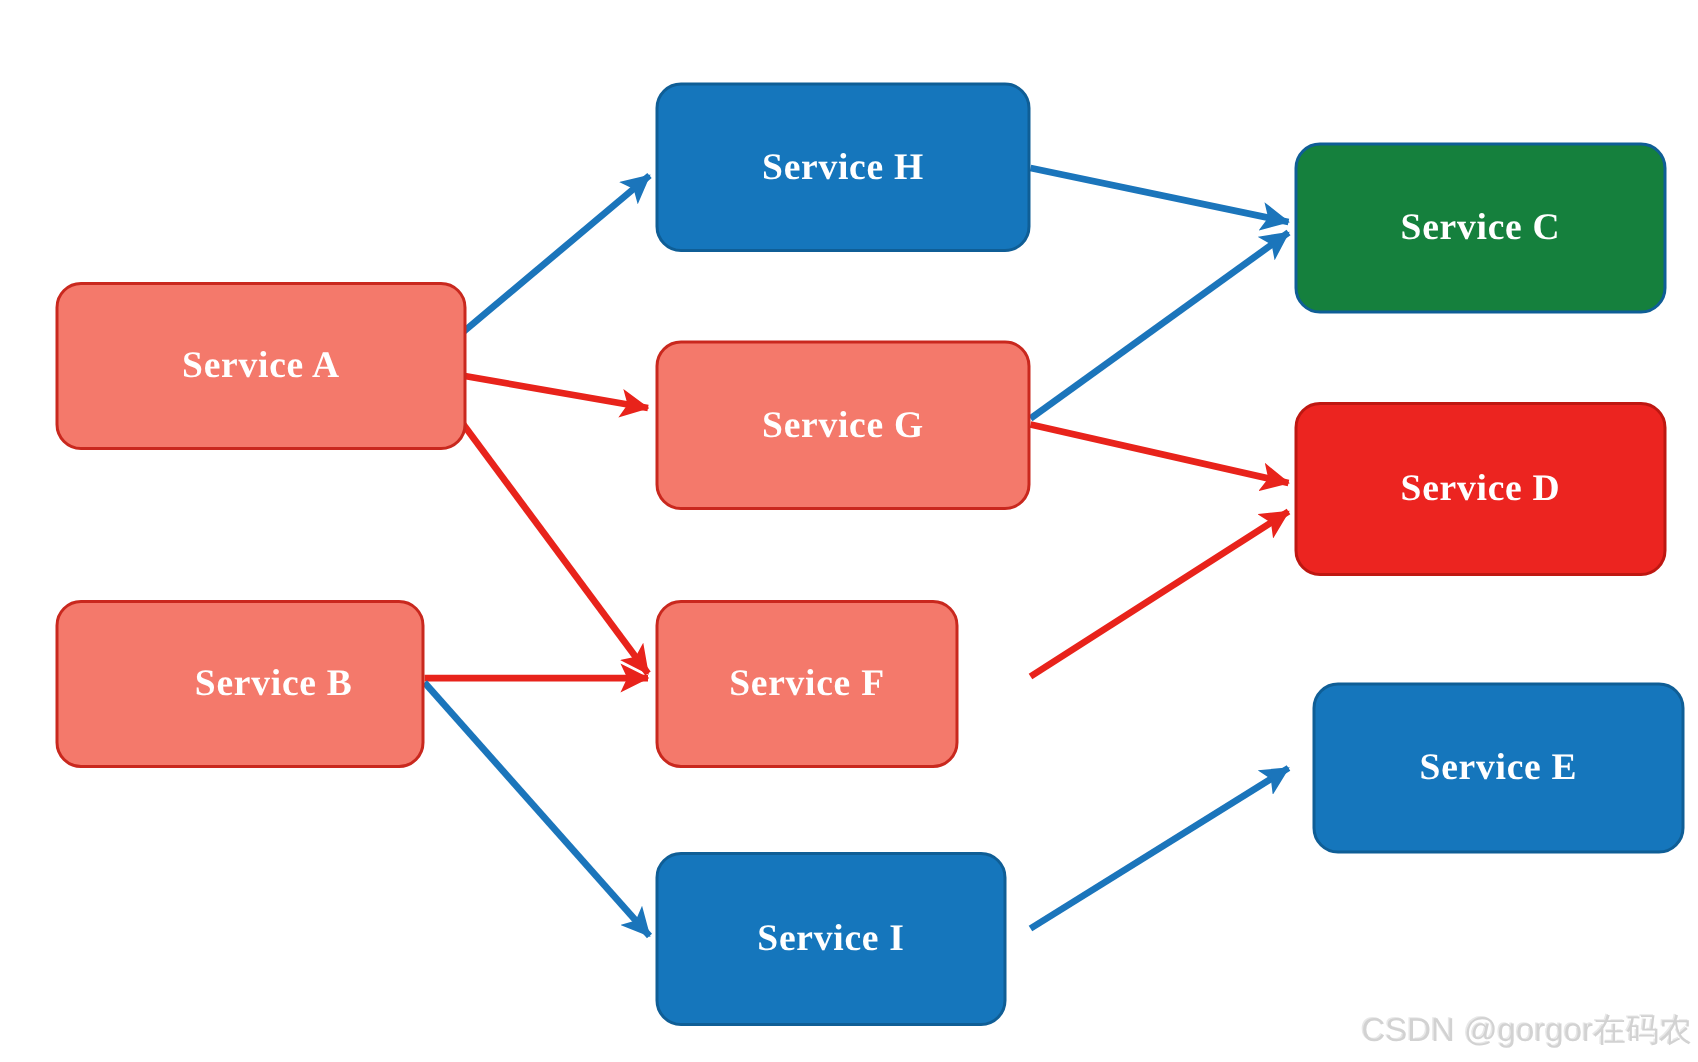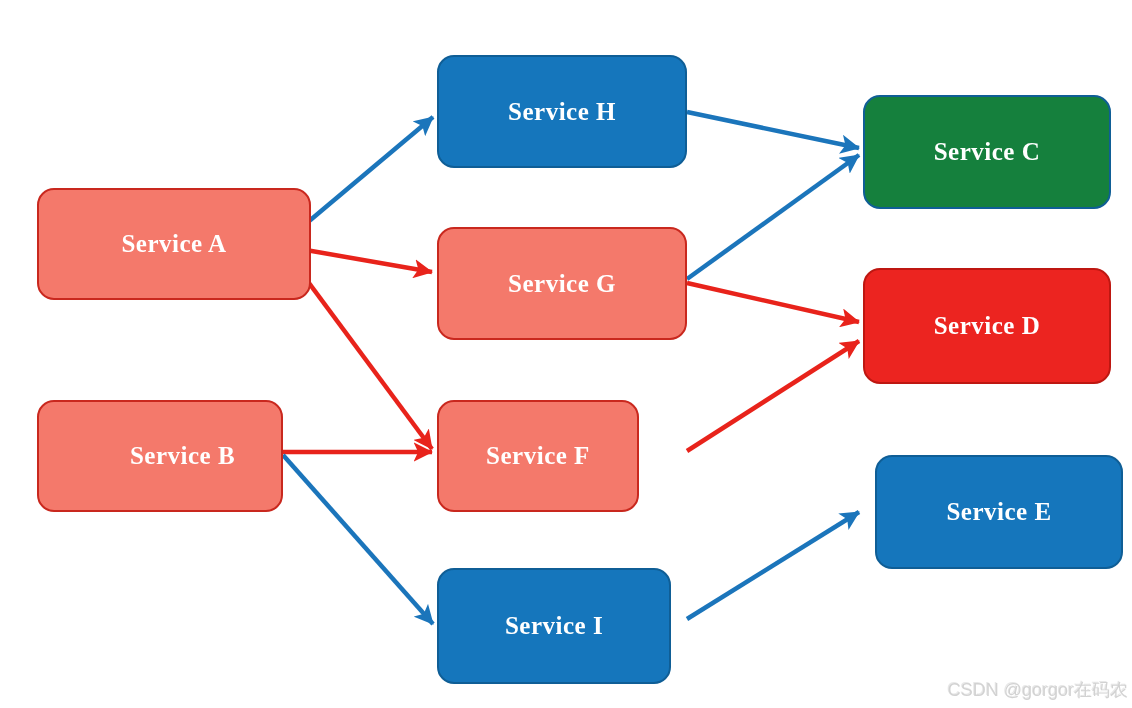--- a/index.html
+++ b/index.html
@@ -48,21 +48,21 @@
   .pos-f { left: 437px; top: 400px; width: 202px; height: 112px; }
   .pos-i { left: 437px; top: 568px; width: 234px; height: 116px; }
   .pos-c { left: 863px; top: 95px;  width: 248px; height: 114px; }
   .pos-d { left: 863px; top: 268px; width: 248px; height: 116px; }
   .pos-e { left: 863px; top: 455px; width: 248px; height: 114px; margin-left: 12px; }
 
   .watermark {
     position: absolute;
     right: 4px;
     bottom: 6px;
-    font-size: 18px;
+    font-size: 22px;
     color: #d2d2d2;
     text-shadow: 1px 1px 0 rgba(255,255,255,0.95), -1px -1px 0 rgba(190,190,190,0.35);
     white-space: nowrap;
   }
 </style>
 </head>
 <body>
 
 <div class="stage">
 

